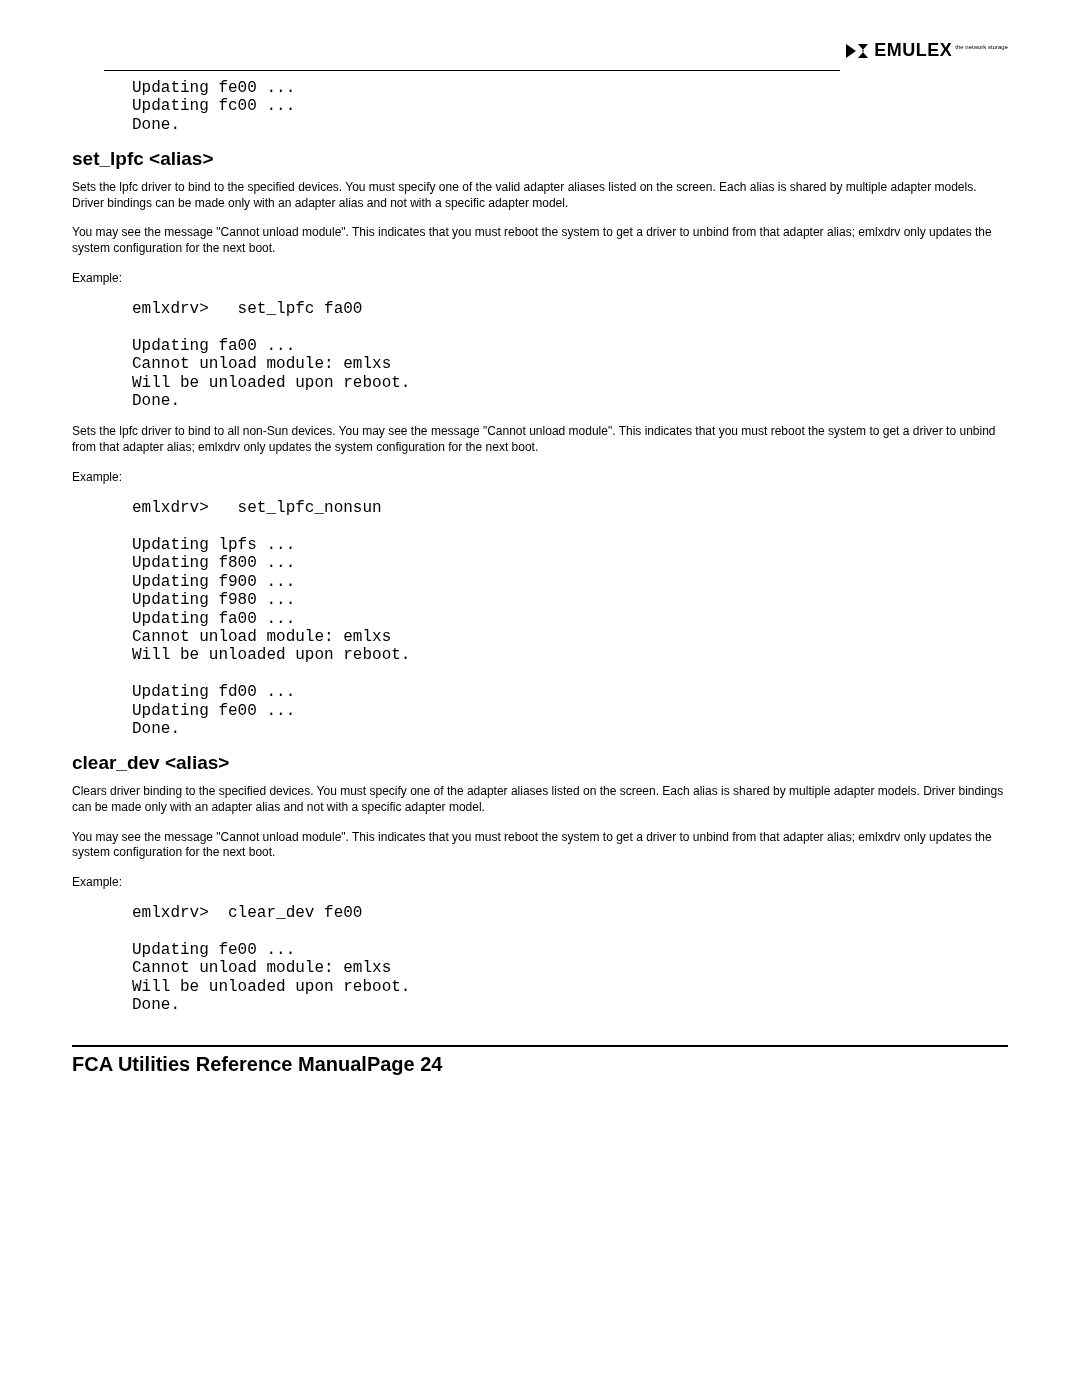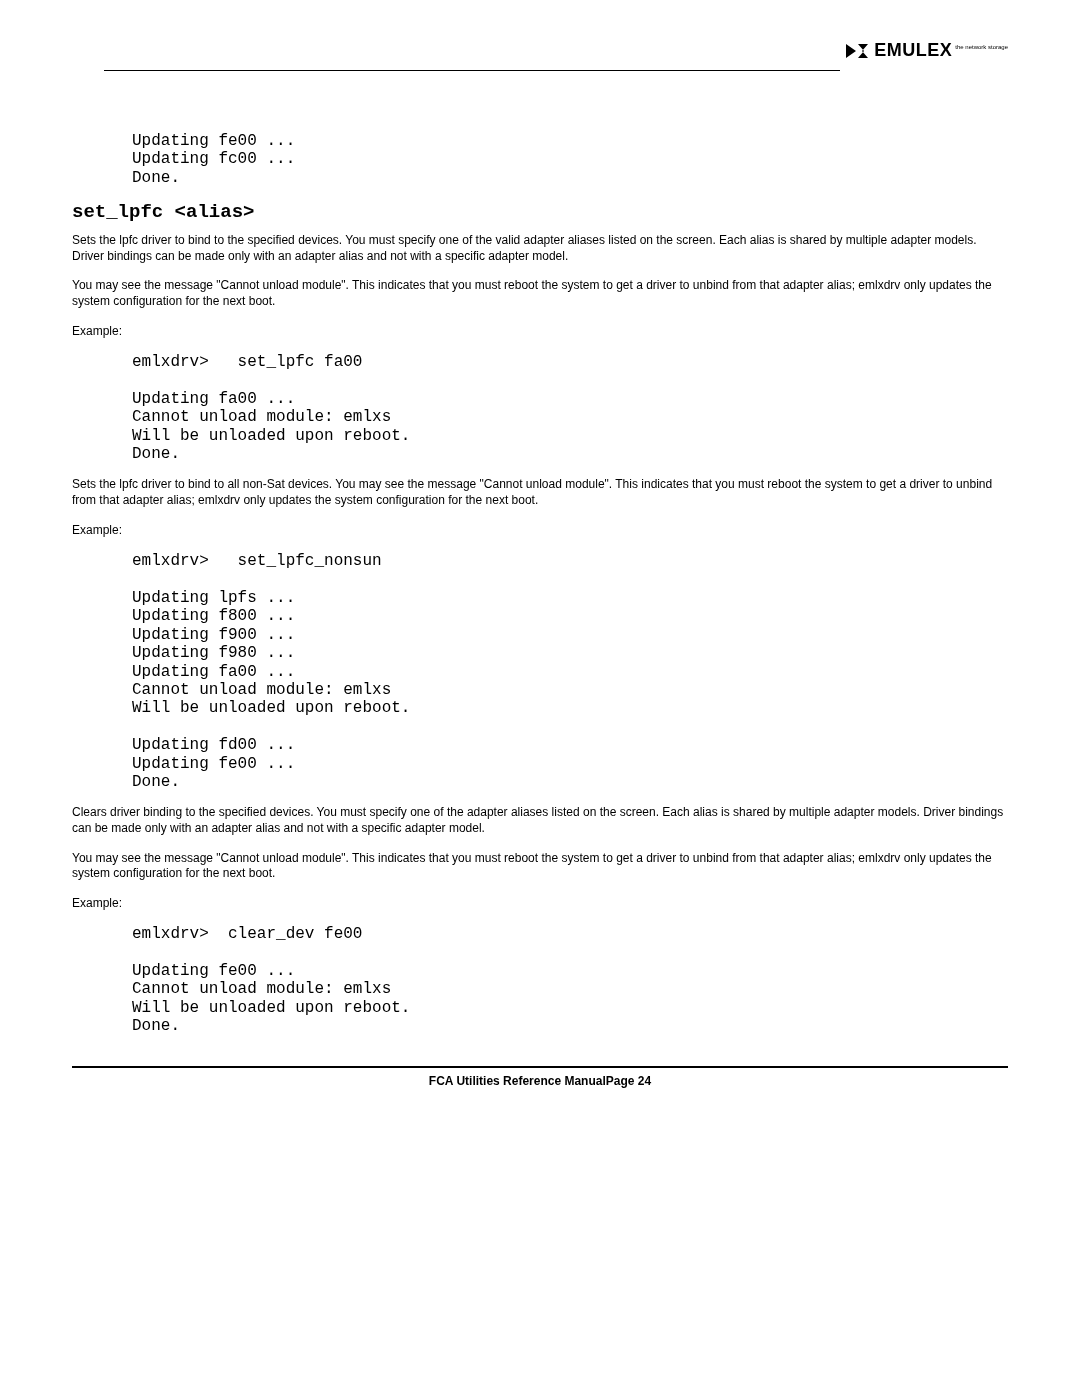--- a/index.html
+++ b/index.html
@@ -48,52 +48,52 @@
   .hr-top {
     border: none;
     border-top: 1px solid #000;
     margin: 0;
     position: absolute;
     top: 70px;
     left: 104px;
     right: 240px;
   }
   .content {
-    margin-top: 92px;
+    margin-top: 39px;
   }
   pre.code {
     font-family: "Courier New", Courier, monospace;
     font-size: 16px;
     line-height: 1.15;
     white-space: pre;
     margin: 4px 0 14px 60px;
   }
   h3.section {
-    font-family: Liberation Mono, monospace;
+    font-family: Liberation Sans, sans-serif;
     font-weight: bold;
     font-size: 19px;
     margin: 10px 0 10px 0;
   }
   p.body {
     font-family: Arial, Helvetica, sans-serif;
     font-size: 12px;
     line-height: 1.3;
     margin: 8px 0 14px 0;
   }
   .footer-rule {
     border: none;
     border-top: 2px solid #000;
     margin: 30px 0 6px 0;
   }
   .footer {
     display: flex;
-    justify-content: center;
+    justify-content: flex-start;
     font-family: Arial, Helvetica, sans-serif;
     font-weight: bold;
-    font-size: 12px;
+    font-size: 20px;
   }
 </style>
 </head>
 <body>
 
 <div class="page">
 
   <div class="header">
     <span class="logo-shape">
       <svg width="26" height="18" viewBox="0 0 26 18">
@@ -117,36 +117,37 @@
     <p class="body">Sets the lpfc driver to bind to the specified devices. You must specify one of the valid adapter aliases listed on the screen. Each alias is shared by multiple adapter models. Driver bindings can be made only with an adapter alias and not with a specific adapter model.</p>
     <p class="body">You may see the message "Cannot unload module". This indicates that you must reboot the system to get a driver to unbind from that adapter alias; emlxdrv only updates the system configuration for the next boot.</p>
     <p class="body">Example:</p>
     <pre class="code">emlxdrv&gt;   set_lpfc fa00
 
 Updating fa00 ...
 Cannot unload module: emlxs
 Will be unloaded upon reboot.
 Done.</pre>
 
-    <p class="body">Sets the lpfc driver to bind to all non-Sat devices. You may see the message "Cannot unload module". This indicates that you must reboot the system to get a driver to unbind from that adapter alias; emlxdrv only updates the system configuration for the next boot.</p>
+    <p class="body">Sets the lpfc driver to bind to all non-Sun devices. You may see the message "Cannot unload module". This indicates that you must reboot the system to get a driver to unbind from that adapter alias; emlxdrv only updates the system configuration for the next boot.</p>
     <p class="body">Example:</p>
     <pre class="code">emlxdrv&gt;   set_lpfc_nonsun
 
 Updating lpfs ...
 Updating f800 ...
 Updating f900 ...
 Updating f980 ...
 Updating fa00 ...
 Cannot unload module: emlxs
 Will be unloaded upon reboot.
 
 Updating fd00 ...
 Updating fe00 ...
 Done.</pre>
 
+    <h3 class="section">clear_dev &lt;alias&gt;</h3>
     <p class="body">Clears driver binding to the specified devices. You must specify one of the adapter aliases listed on the screen. Each alias is shared by multiple adapter models. Driver bindings can be made only with an adapter alias and not with a specific adapter model.</p>
     <p class="body">You may see the message "Cannot unload module". This indicates that you must reboot the system to get a driver to unbind from that adapter alias; emlxdrv only updates the system configuration for the next boot.</p>
     <p class="body">Example:</p>
     <pre class="code">emlxdrv&gt;  clear_dev fe00
 
 Updating fe00 ...
 Cannot unload module: emlxs
 Will be unloaded upon reboot.
 Done.</pre>
 

